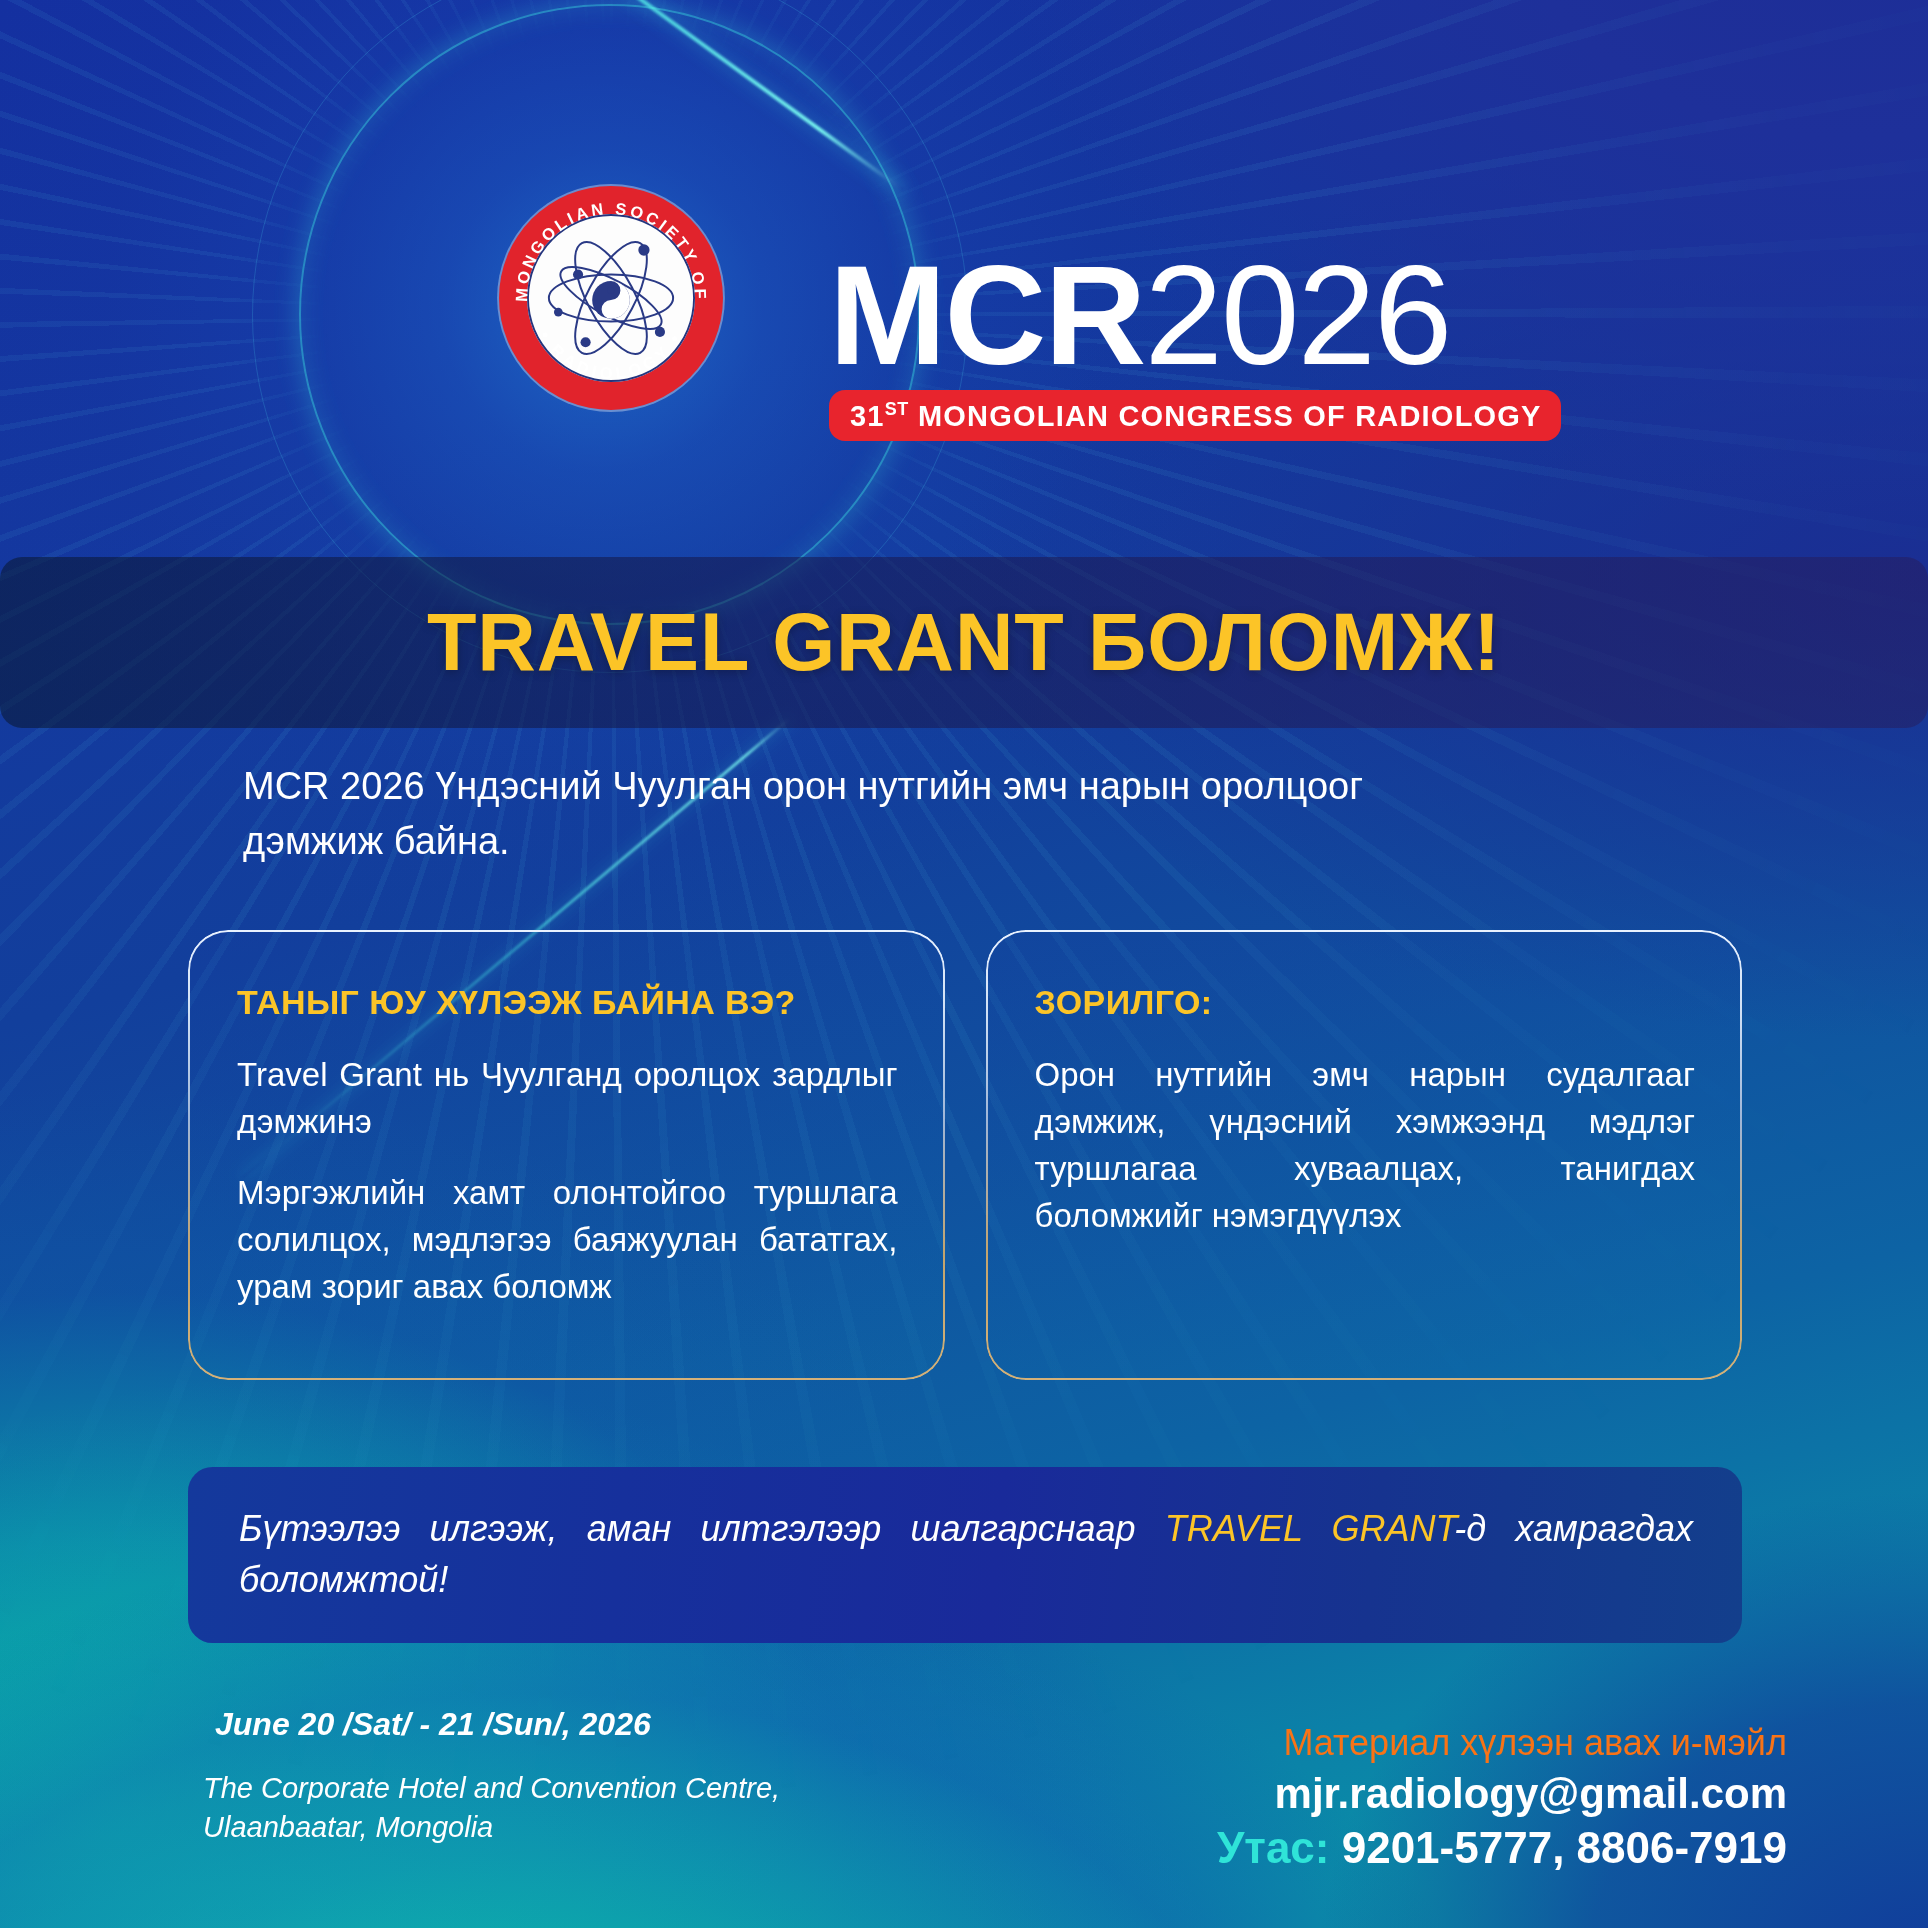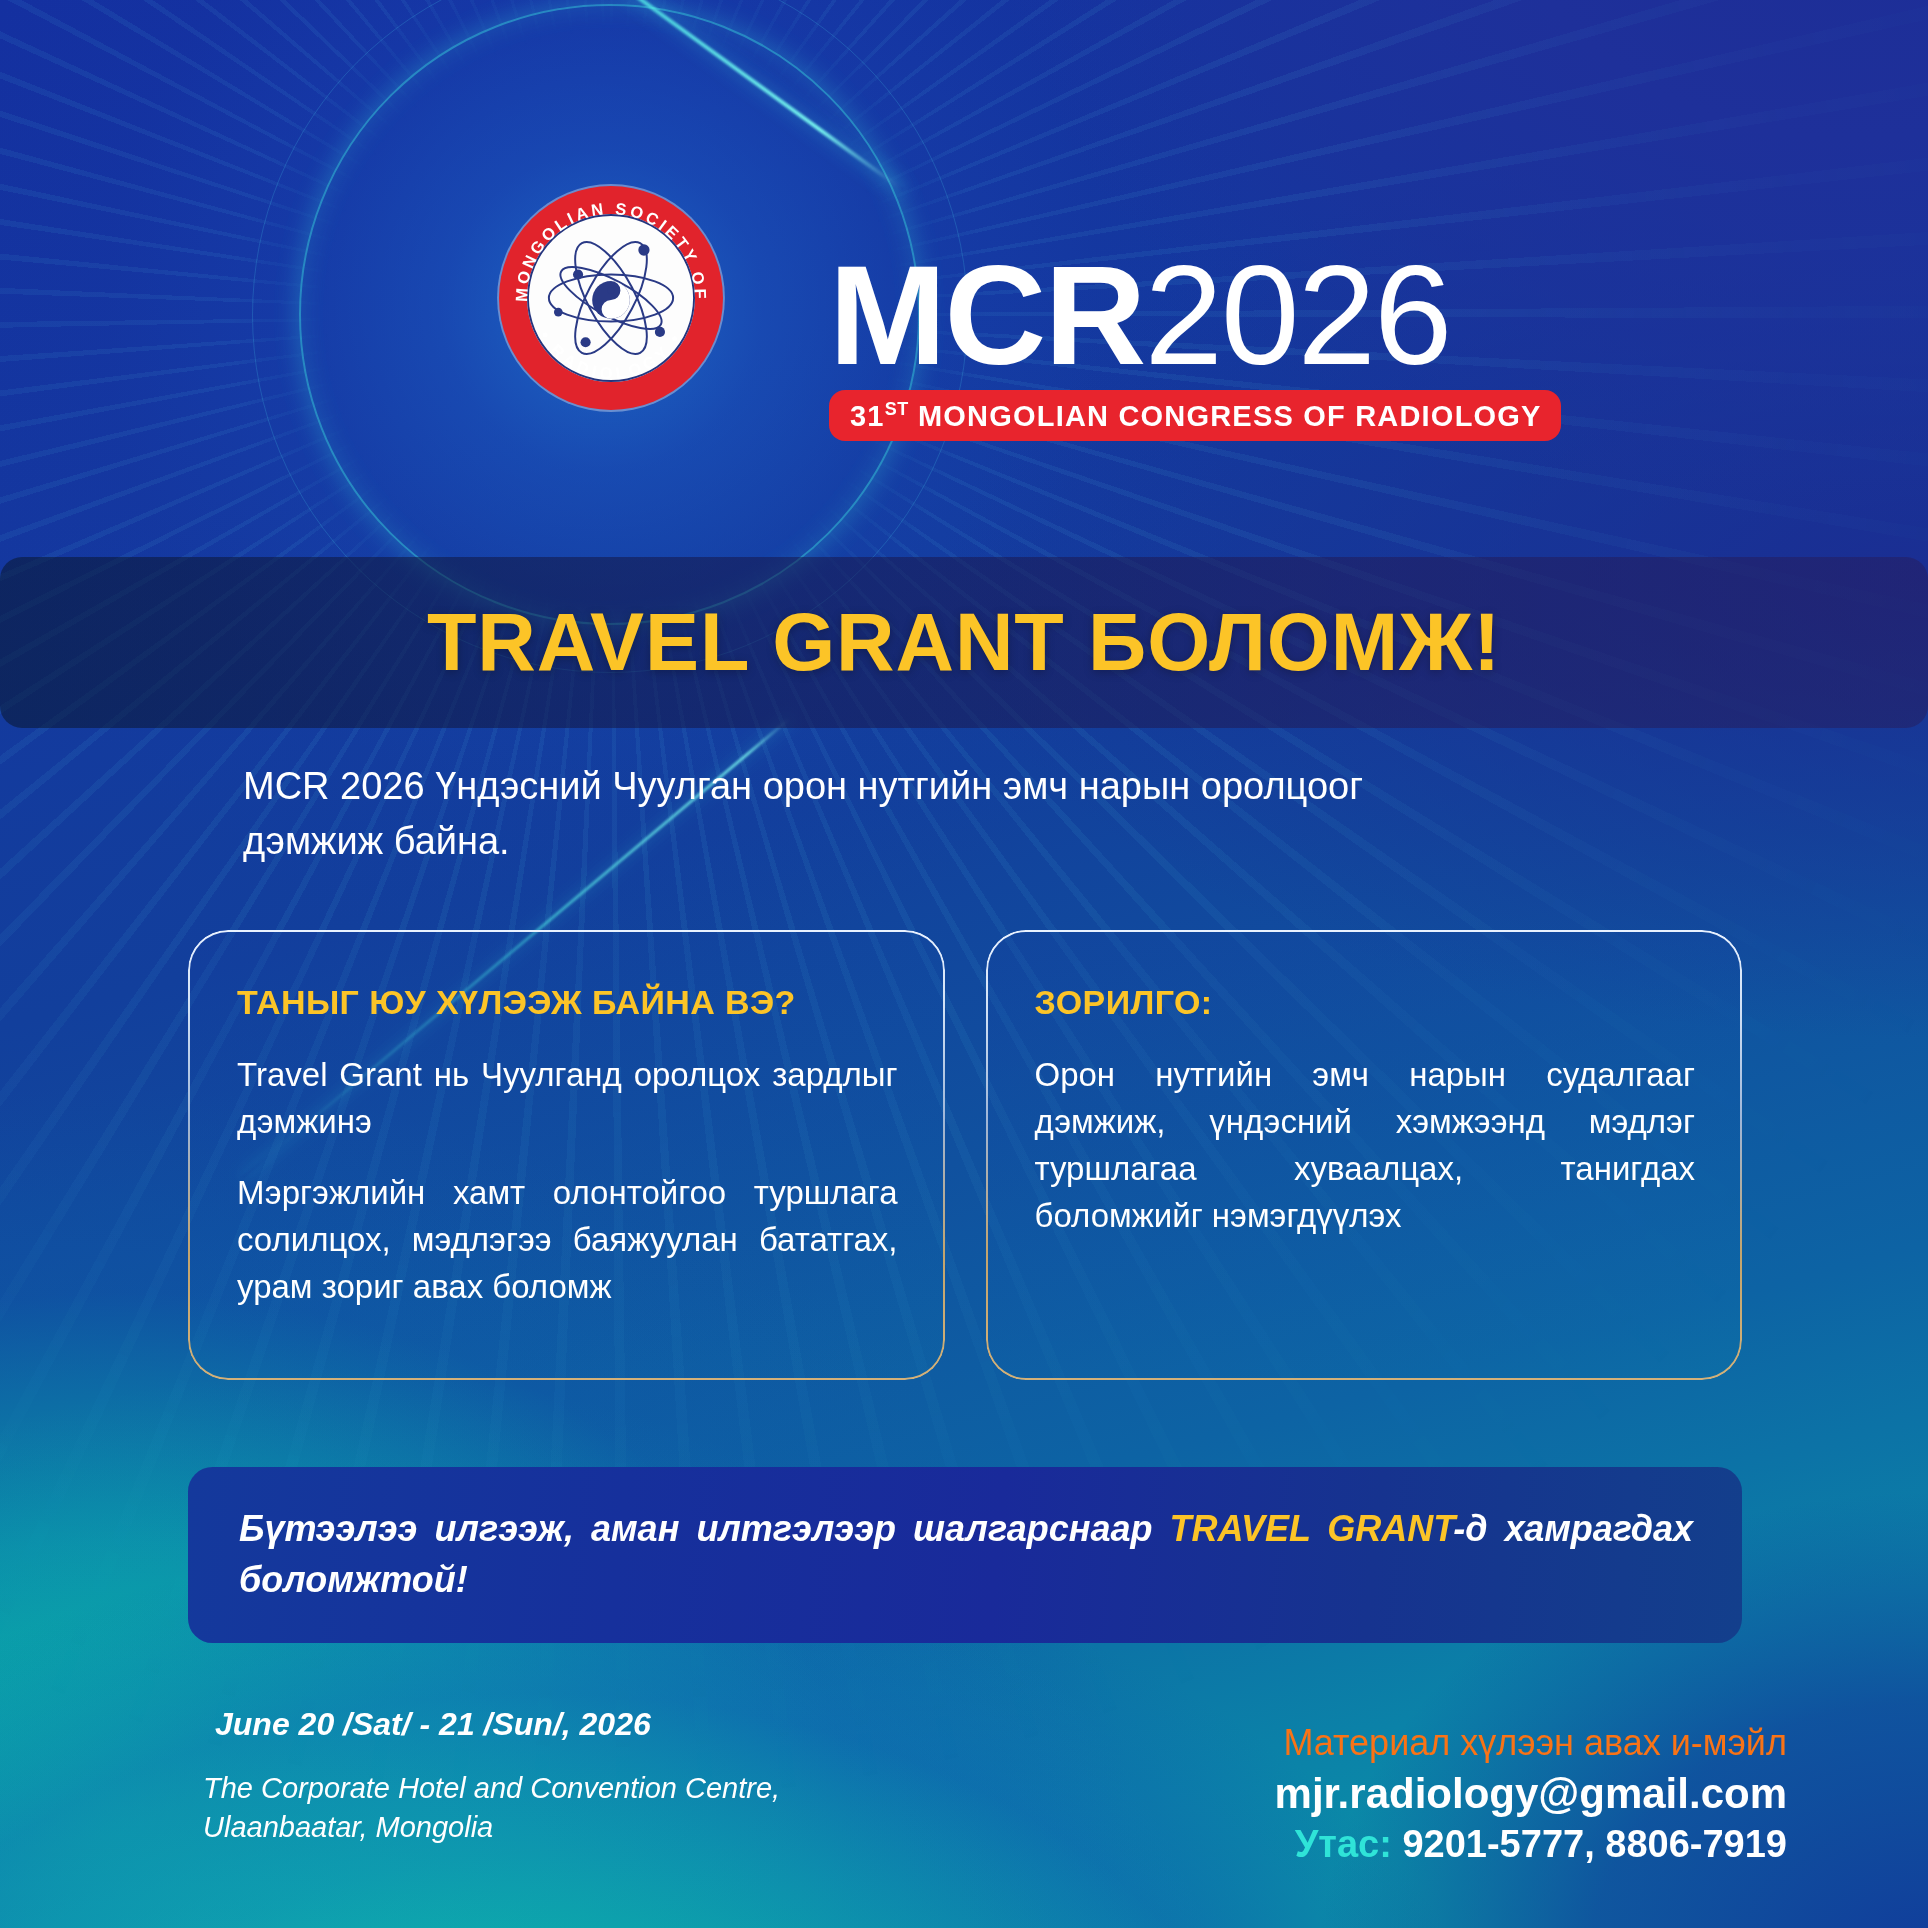--- a/index.html
+++ b/index.html
@@ -265,21 +265,21 @@
     left: 188px; top: 1467px;
     width: 1554px;
     border-radius: 24.5px;
     background: linear-gradient(96deg, #14399c 0%, #16309c 28%, #192a9a 52%, #16338f 76%, #133f8c 100%);
     padding: 36px 49px 38px 51px;
   }
   .callout p {
     font-size: 36px;
     line-height: 1.42;
     font-style: italic;
-    font-weight: 700;
+    font-weight: 400;
     color: #ffffff;
     text-align: justify;
   }
   .callout .hl { color: #fcc427; }
 
   
   .footer-left {
     position: absolute;
     left: 203px; top: 1706px;
     width: 847px;
@@ -315,21 +315,21 @@
     margin-top: 27px;
   }
   .footer-right .email {
     font-size: 42px;
     font-weight: 700;
     color: #ffffff;
     margin-bottom: 5.6px;
     white-space: nowrap;
   }
   .footer-right .phone {
-    font-size: 38px;
+    font-size: 44px;
     font-weight: 700;
     color: #ffffff;
     white-space: nowrap;
   }
   .footer-right .phone .pl { color: #2fe4d8; }
 </style>
 </head>
 <body>
 
 <div id="poster">

